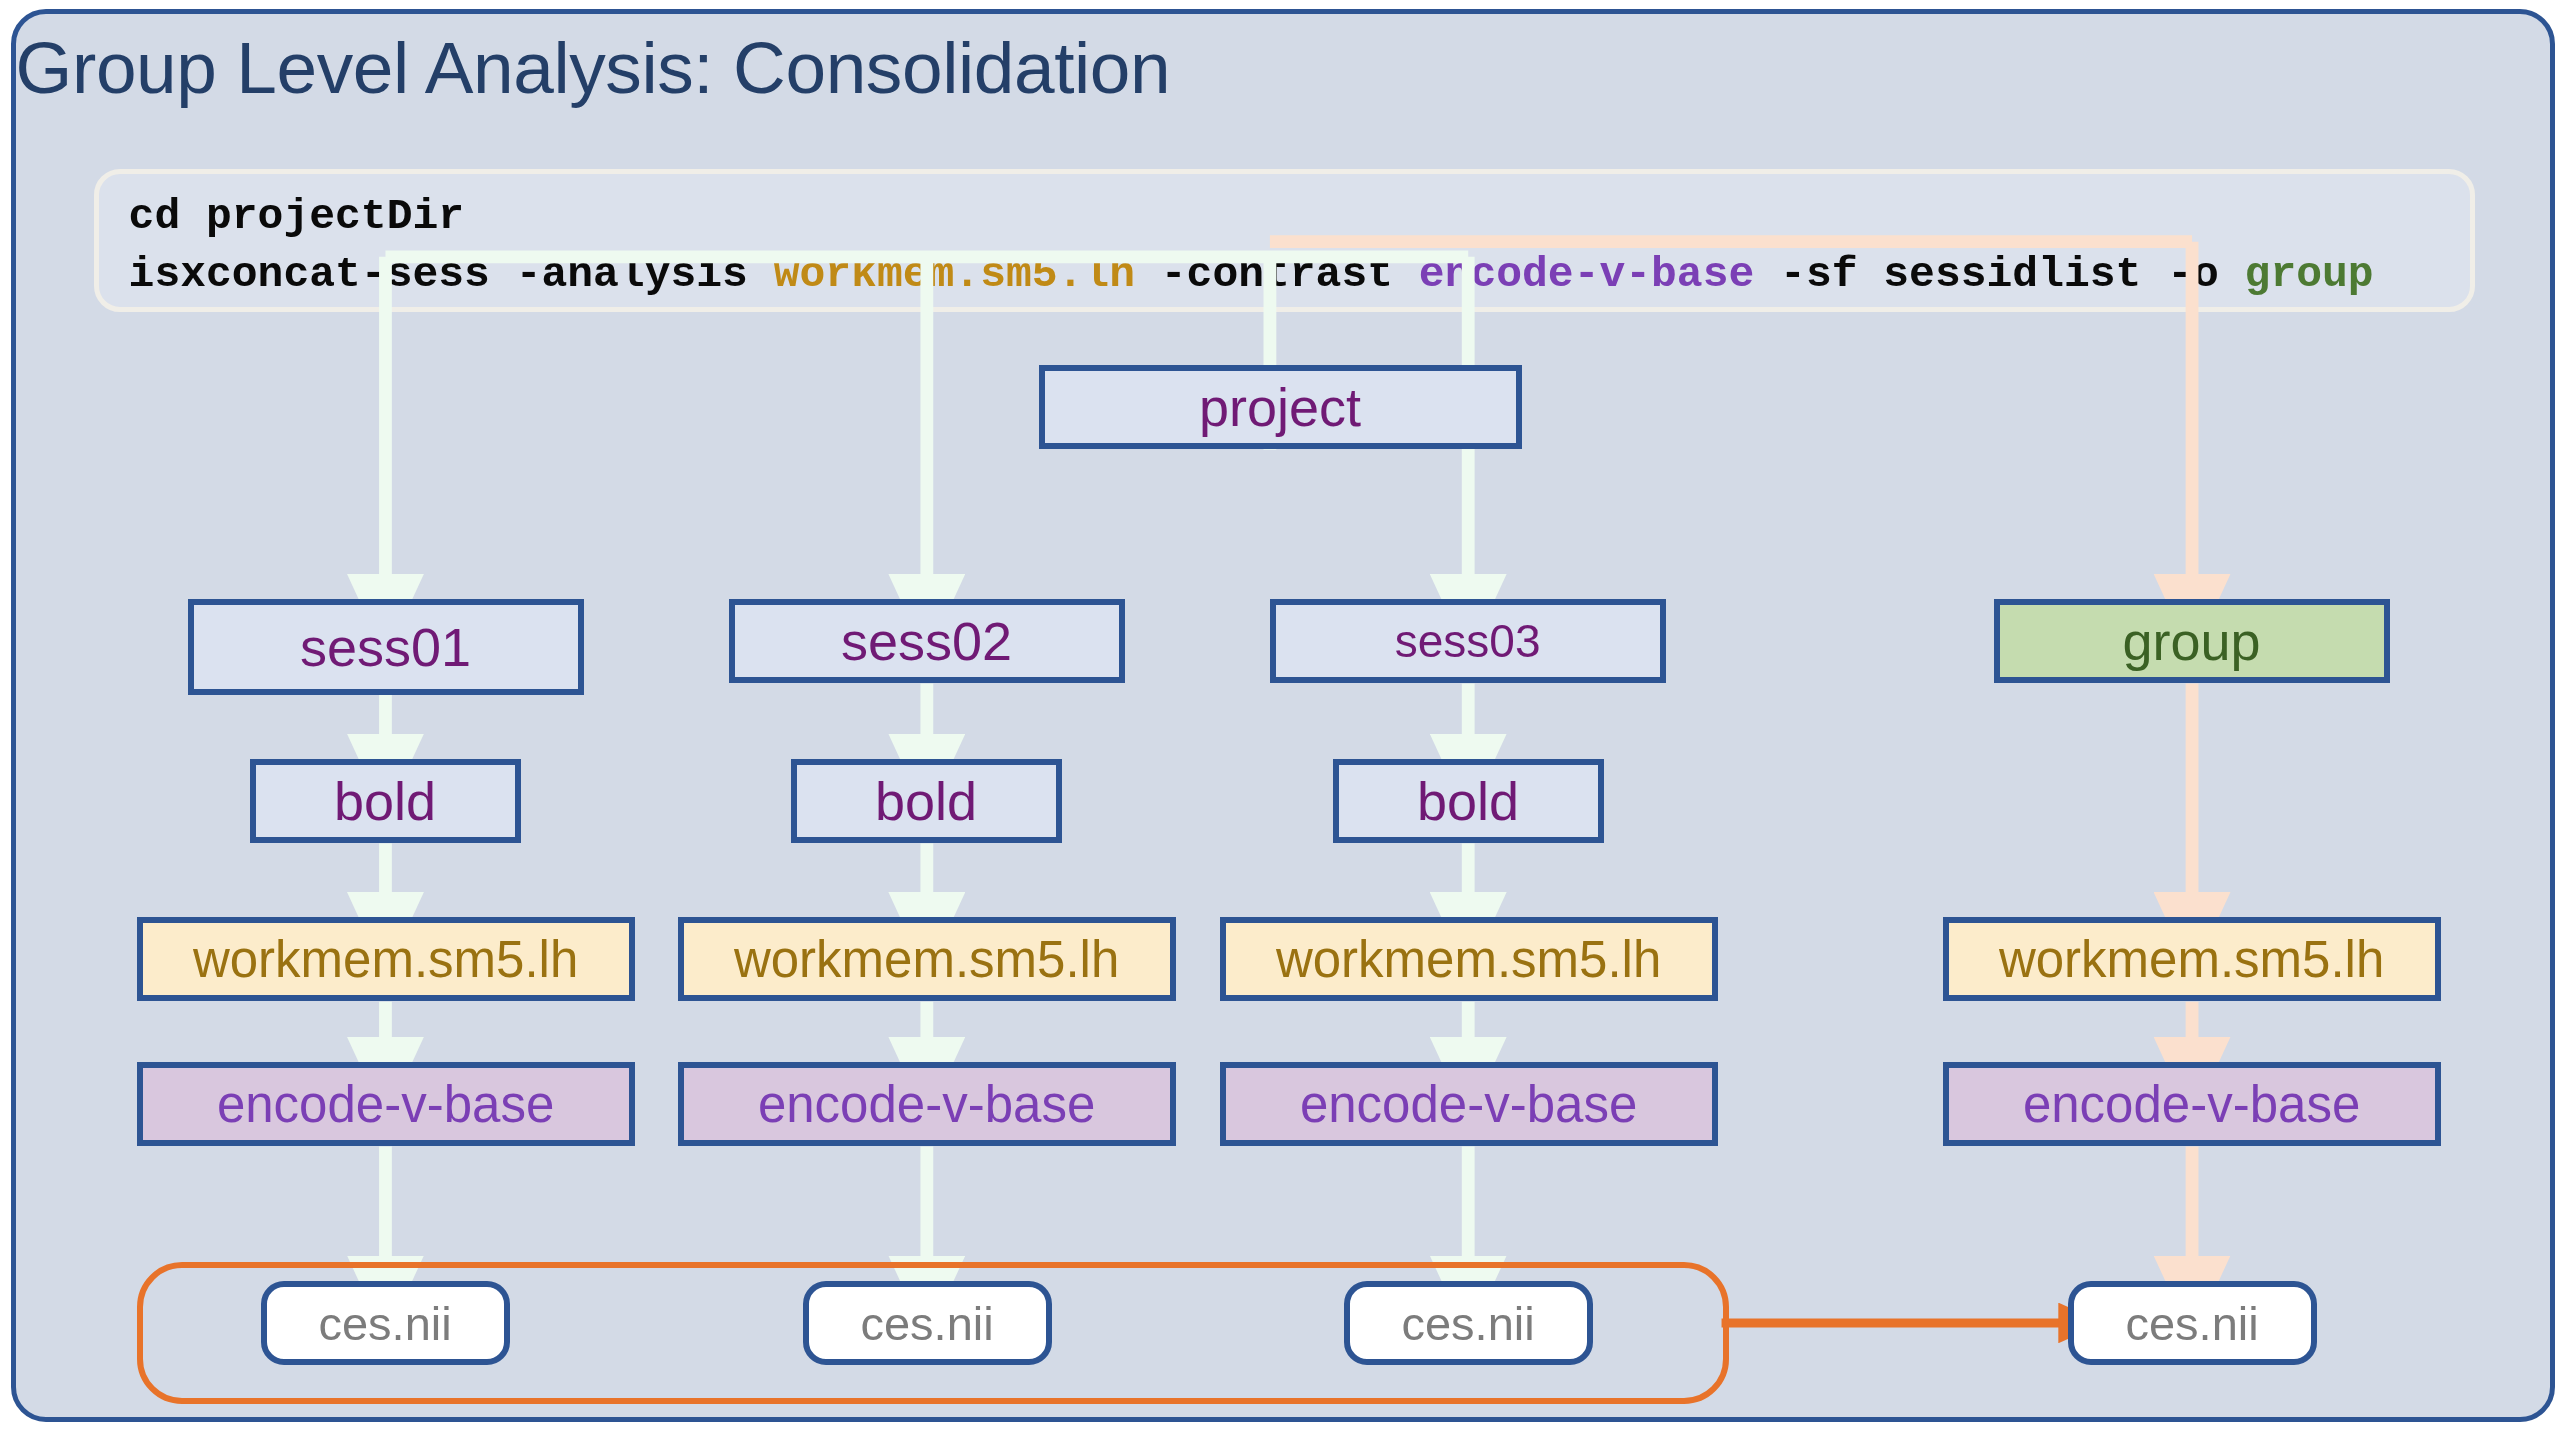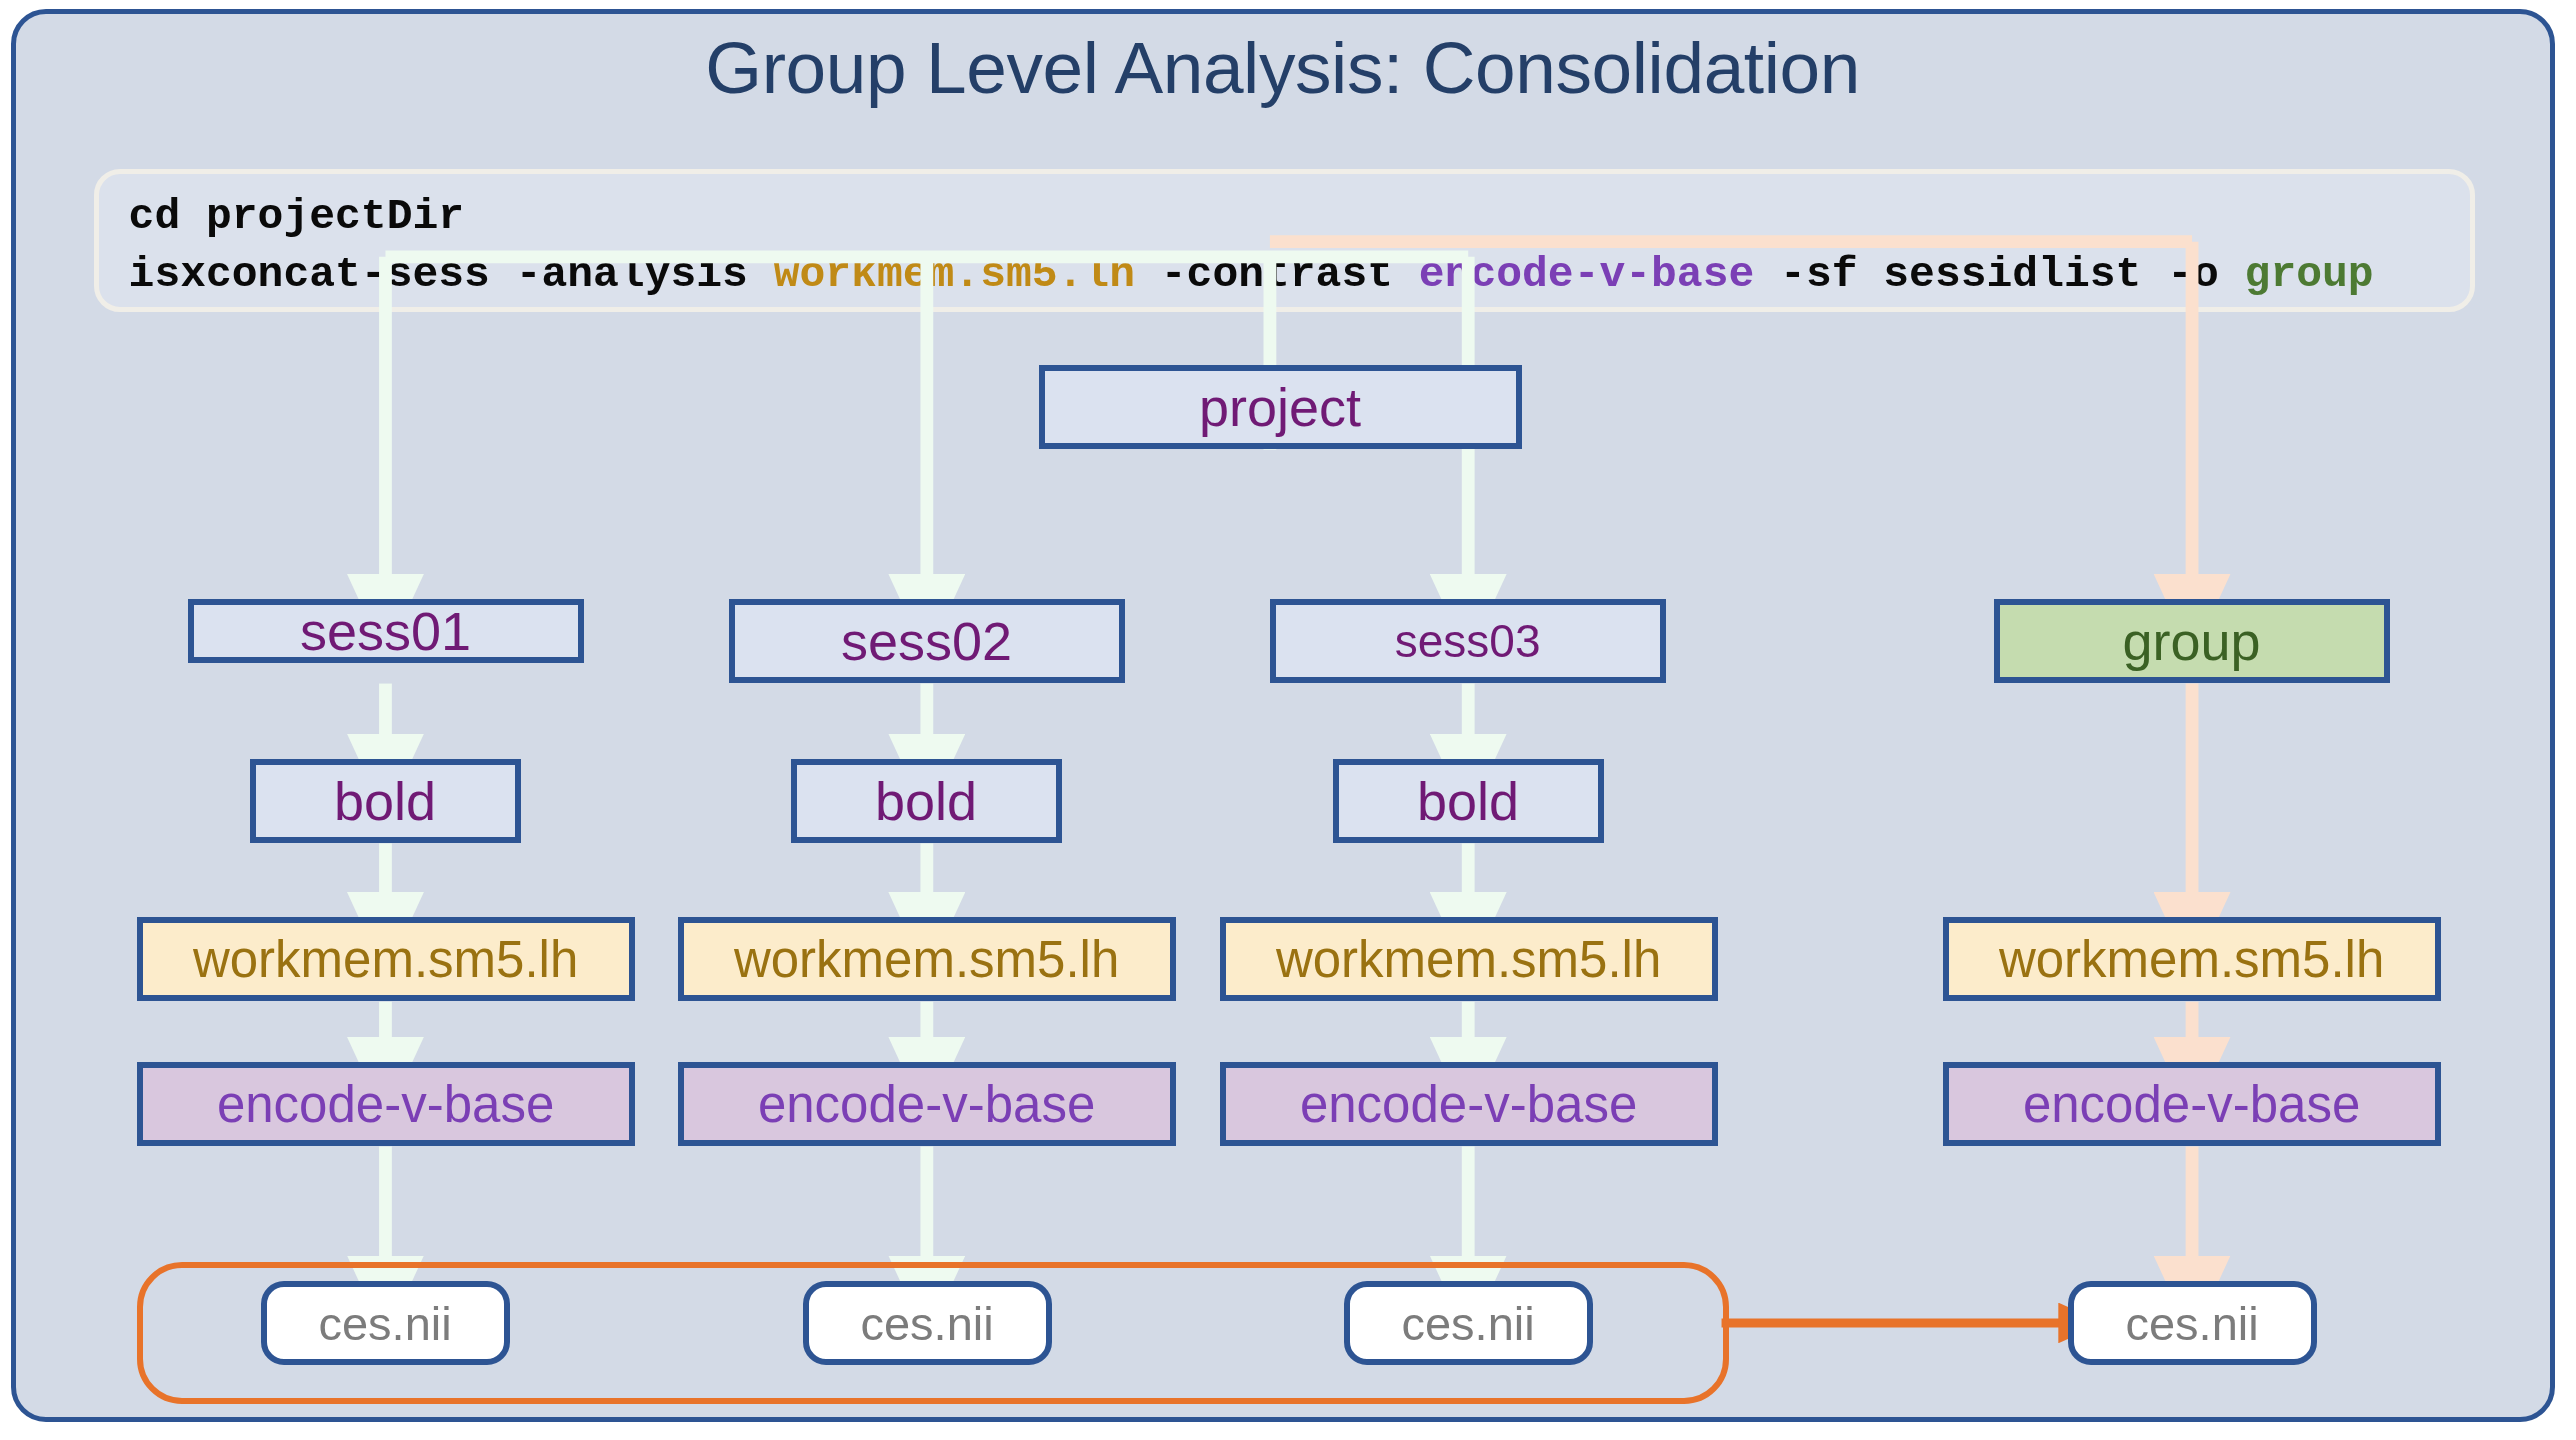--- a/index.html
+++ b/index.html
@@ -26,21 +26,21 @@
     border: 5.3px solid #2d5493;
     border-radius: 35px;
   }
 
   
   #page-title {
     position: absolute;
     left: 0;
     top: 7.5px;
     width: 100%;
-    text-align: center;
+    text-align: left;
     font-size: 73px;
     line-height: 1.25;
     color: #243f68;
     font-family: "Liberation Sans", sans-serif;
     letter-spacing: -0.4px;
     white-space: nowrap;
   }
 
   
   #command-box {
@@ -165,21 +165,21 @@
         <path d="M2262,1736 L2711,1736" marker-end="url(#orange-arrow)"></path>
       </g>
   </svg>
 
   <div id="consolidation-wrapper" style="left: 121px; top: 1248px; width: 1592px; height: 142px;"></div>
 
   <div class="node dir" style="left: 1023px; top: 351px; width: 483px; height: 84px; font-size: 54px;">
     <span>project</span>
   </div>
 
-  <div class="node dir" style="left: 172px; top: 585px; width: 396px; height: 64px; font-size: 54px; text-align: center;">
+  <div class="node dir" style="left: 172px; top: 585px; width: 396px; height: 96px; font-size: 54px; text-align: center;">
     <span>sess01</span>
   </div>
   <div class="node dir" style="left: 234px; top: 745px; width: 271px; height: 84px; font-size: 54px;">
     <span>bold</span>
   </div>
   <div class="node analysis" style="left: 121px; top: 903px; width: 498px; height: 84px; font-size: 51px;">
     <span>workmem.sm5.lh</span>
   </div>
   <div class="node contrast" style="left: 121px; top: 1048px; width: 498px; height: 84px; font-size: 51px;">
     <span>encode-v-base</span>

